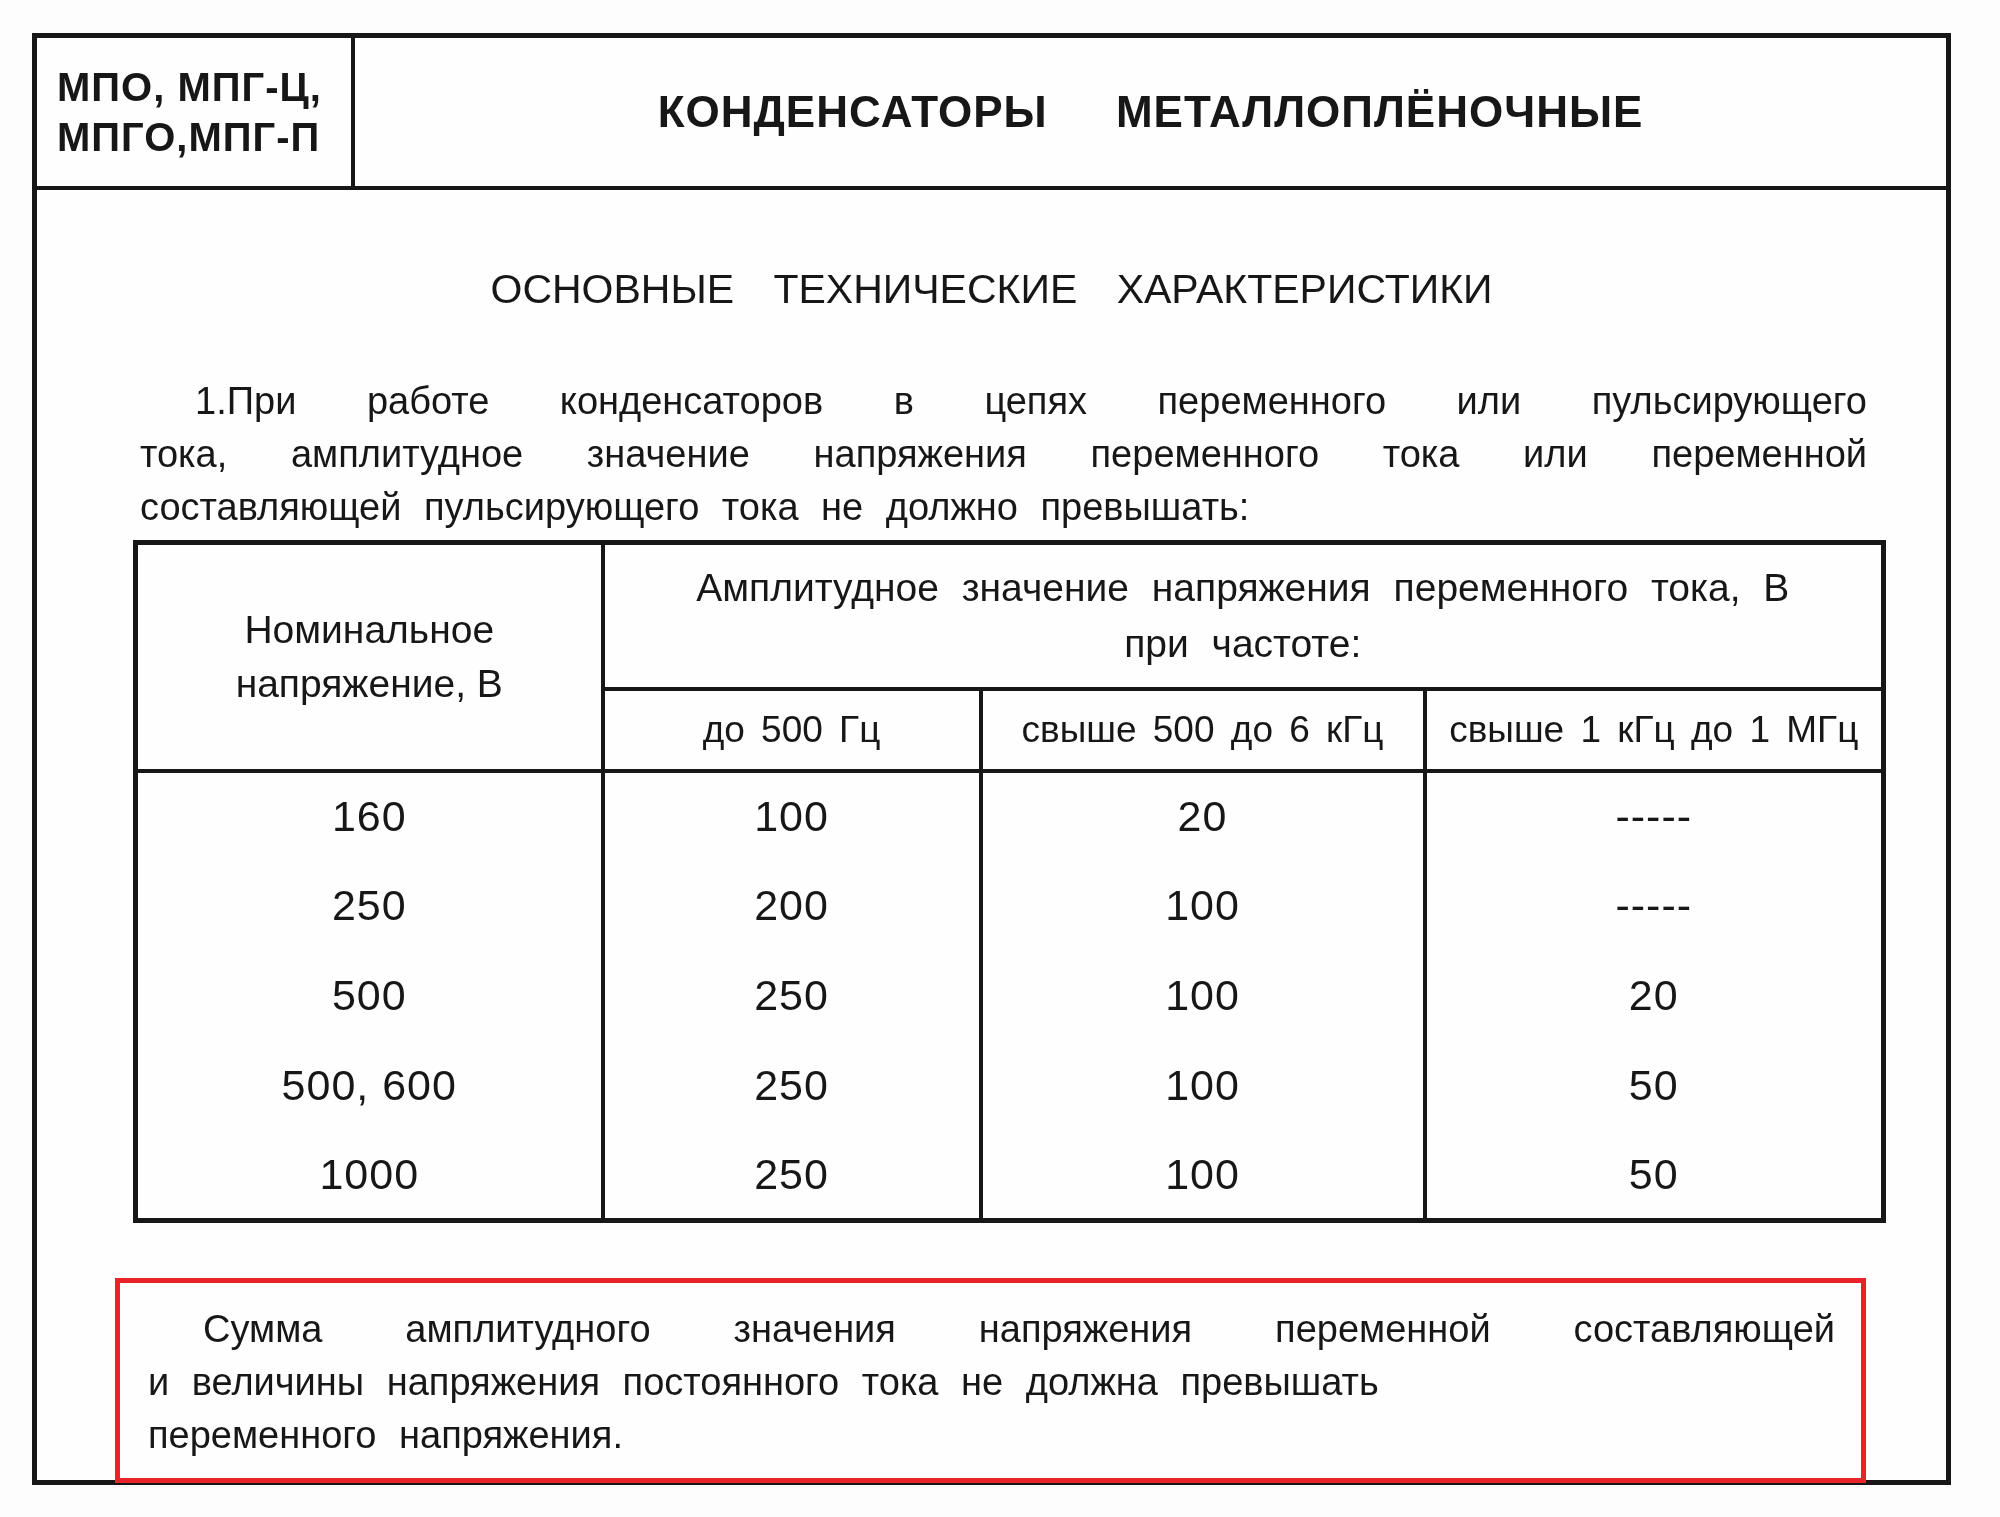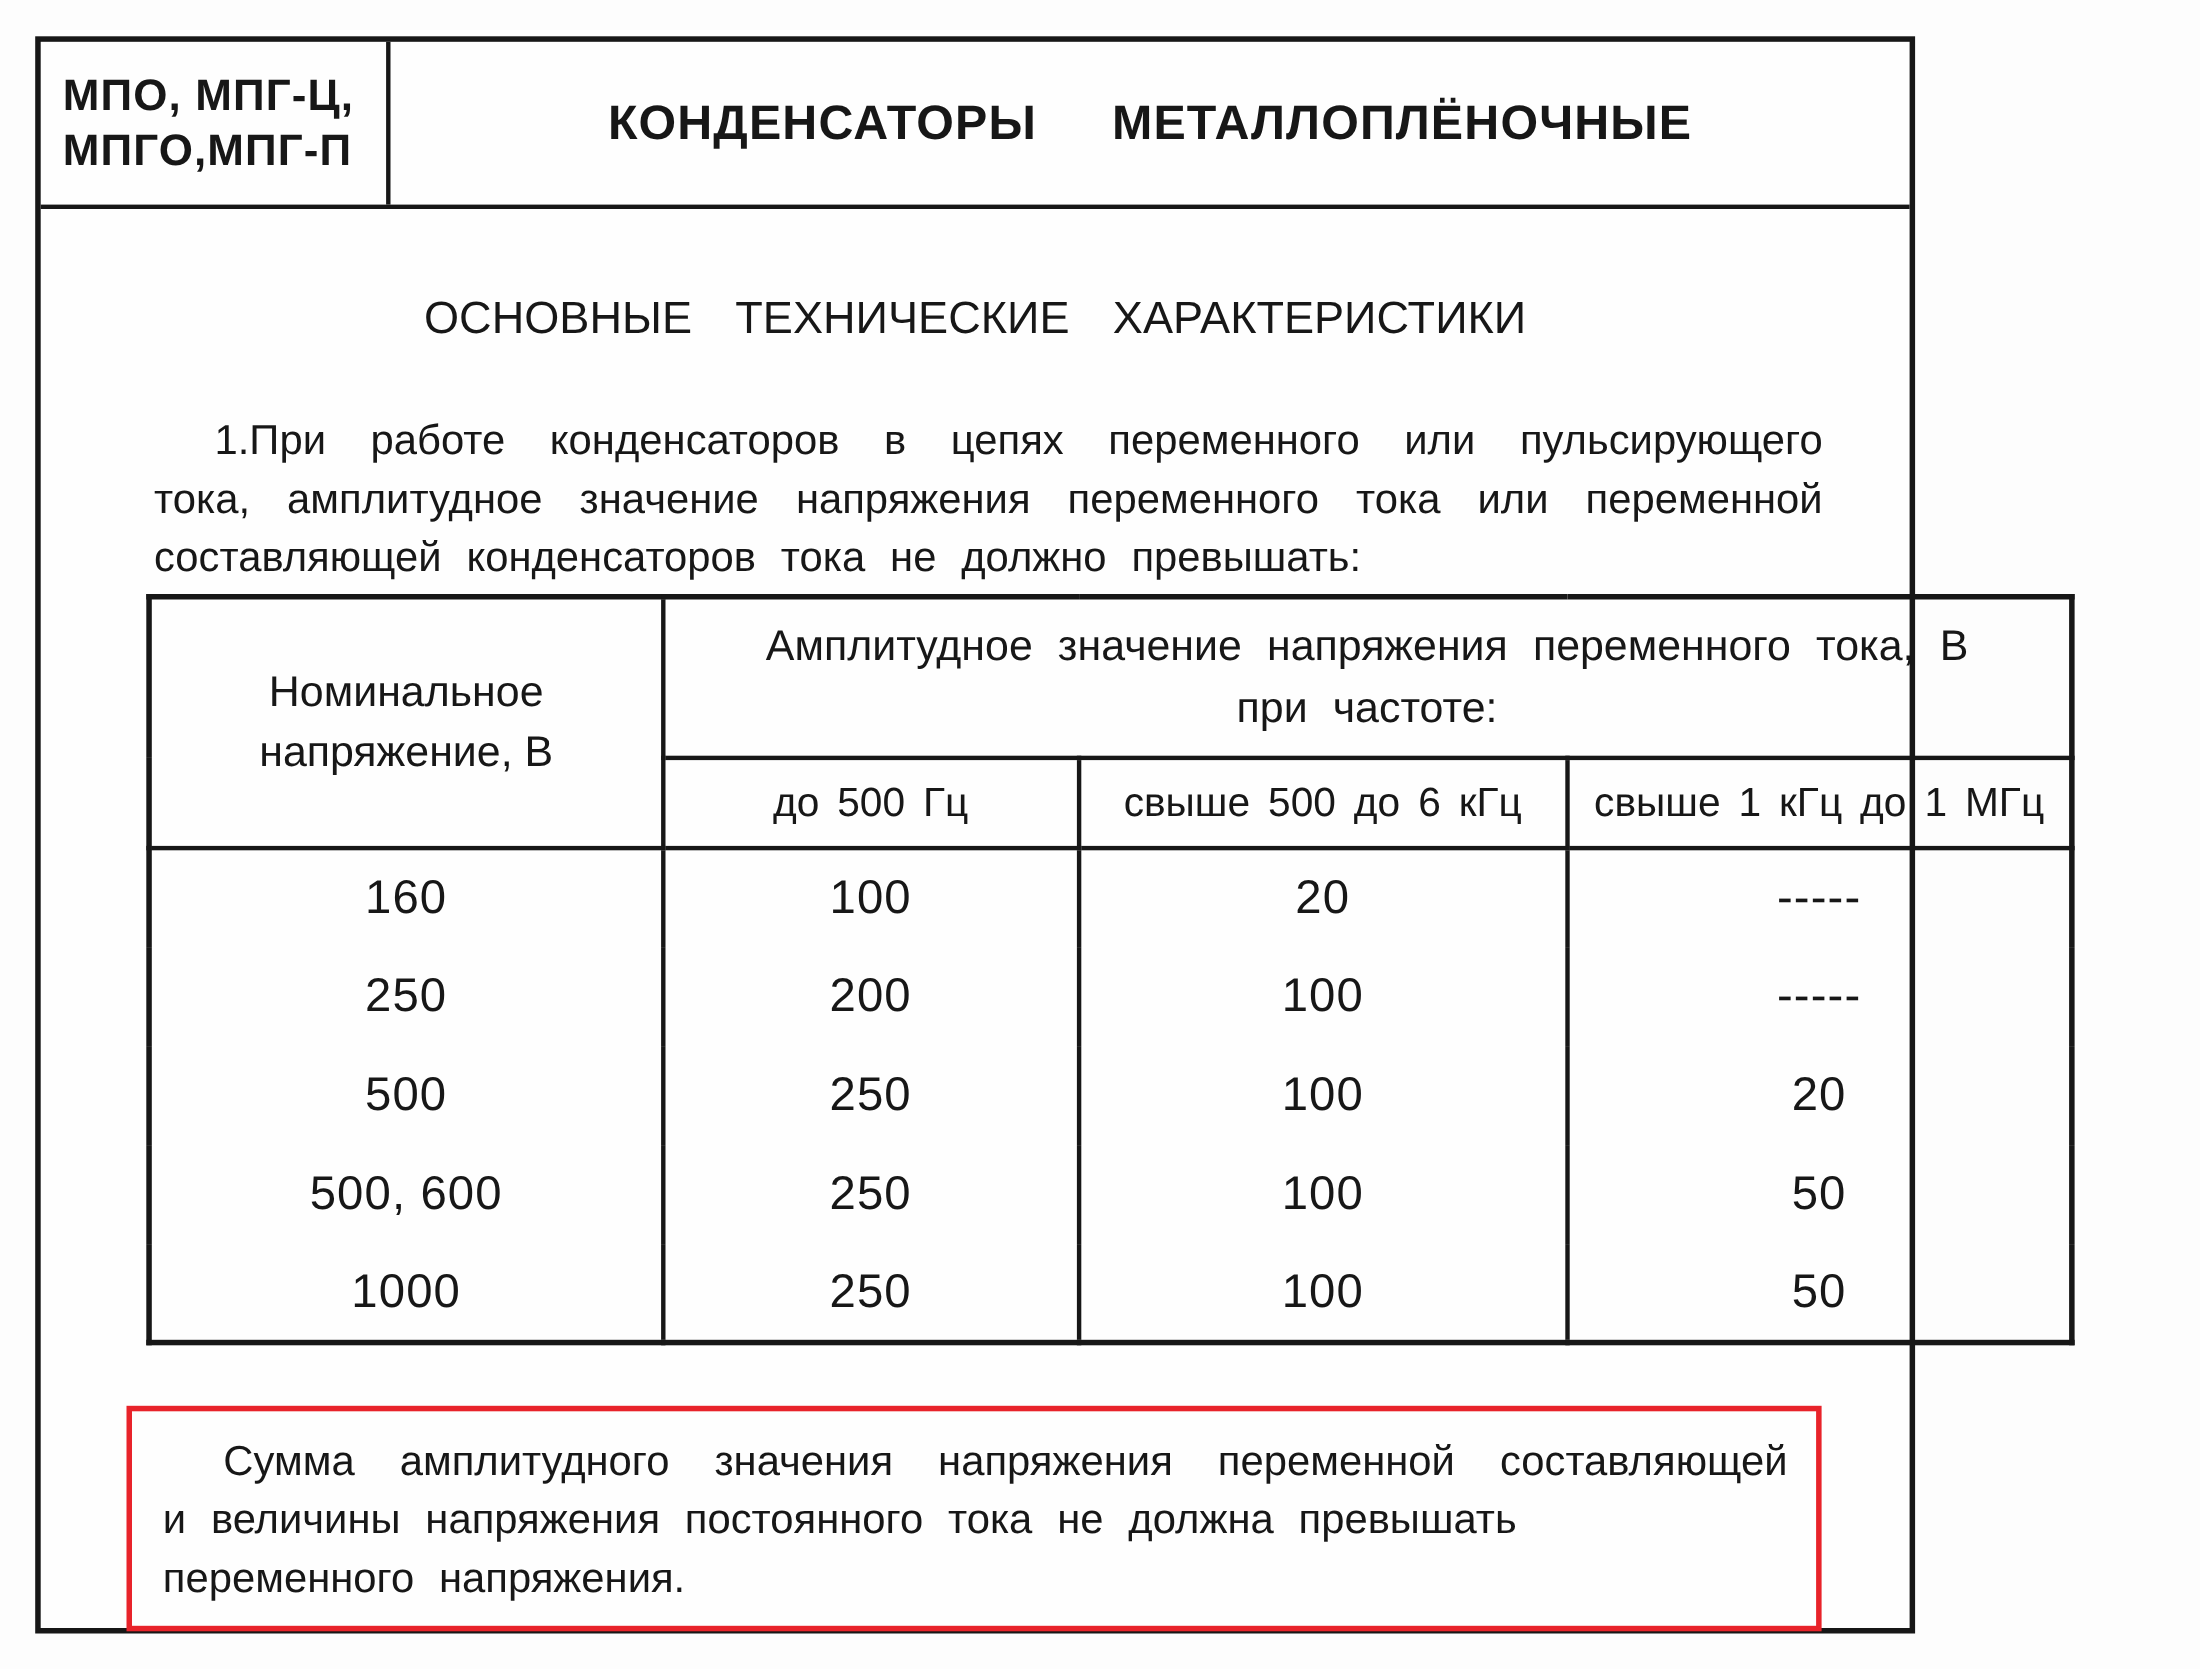--- a/index.html
+++ b/index.html
@@ -7,21 +7,21 @@
     width: 2000px; height: 1517px;
     background: #fdfdfd;
     font-family: "Liberation Sans", "DejaVu Sans", sans-serif;
     color: #171717;
     position: relative;
     overflow: hidden;
   }
   .frame {
     position: absolute;
     left: 32px; top: 33px;
-    width: 1709px; height: 1452px;
+    width: 1919px; height: 1452px;
     border: 5px solid #171717;
     box-sizing: border-box;
     background: #fefefe;
   }
   
   .doc-header {
     display: flex;
     height: 148px;
     border-bottom: 4px solid #171717;
   }
@@ -111,21 +111,21 @@
       <div>МПГО,МПГ-П</div>
     </div>
     <div class="title-box">КОНДЕНСАТОРЫ МЕТАЛЛОПЛЁНОЧНЫЕ</div>
   </div>
 
   <div class="section-title">ОСНОВНЫЕ ТЕХНИЧЕСКИЕ ХАРАКТЕРИСТИКИ</div>
 
   <div class="intro">
     <div class="jline jfull indent">1.При работе конденсаторов в цепях переменного или пульсирующего</div>
     <div class="jline jfull">тока, амплитудное значение напряжения переменного тока или переменной</div>
-    <div class="jline">составляющей конденсаторов тока не должно превышать:</div>
+    <div class="jline">составляющей пульсирующего тока не должно превышать:</div>
   </div>
 
   <table class="spec-table">
     <colgroup>
       <col style="width:467px">
       <col style="width:378px">
       <col style="width:444px">
       <col style="width:459px">
     </colgroup>
     <tbody>

